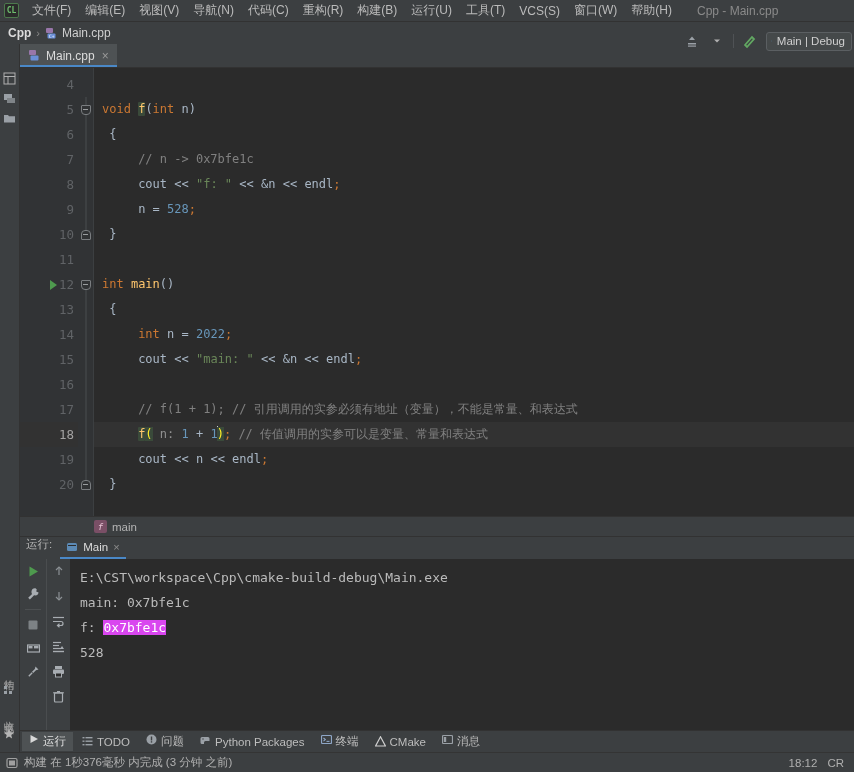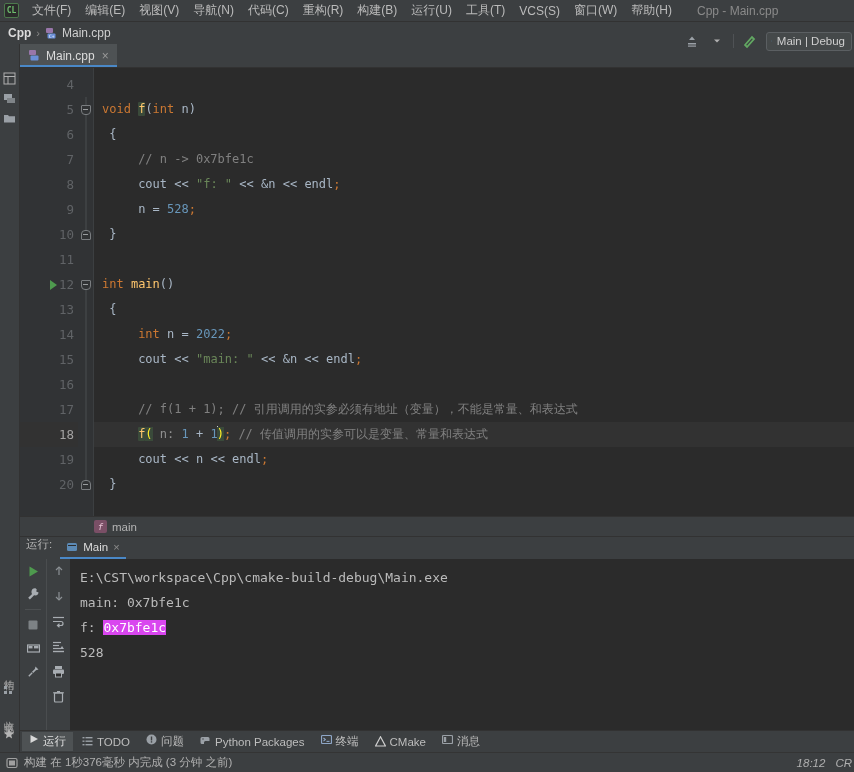--- a/index.html
+++ b/index.html
@@ -180,21 +180,21 @@
     white-space: nowrap;
   }
   .btw.active { background: #4e5254; color: #e0e0e0; }
 
   
   .statusbar {
     height: 20px; flex: 0 0 20px; background: #3c3f41; display: flex; align-items: center;
     padding-left: 4px; gap: 6px; position: relative; border-top: 1px solid #343434;
   }
   .statusbar .msg { font-size: 11.5px; color: #b0b0b0; white-space: nowrap; }
-  .status-right { position: absolute; right: 2px; display: flex; align-items: center; gap: 10px; font-style: italic; }
+  .status-right { position: absolute; right: 10px; display: flex; align-items: center; gap: 10px; }
   .status-right .si { font-size: 11.5px; color: #b0b0b0; white-space: nowrap; }
 
   svg { display: block; }
 </style>
 </head>
 <body>
 
 <div id="app">
 
   <div class="menubar">

